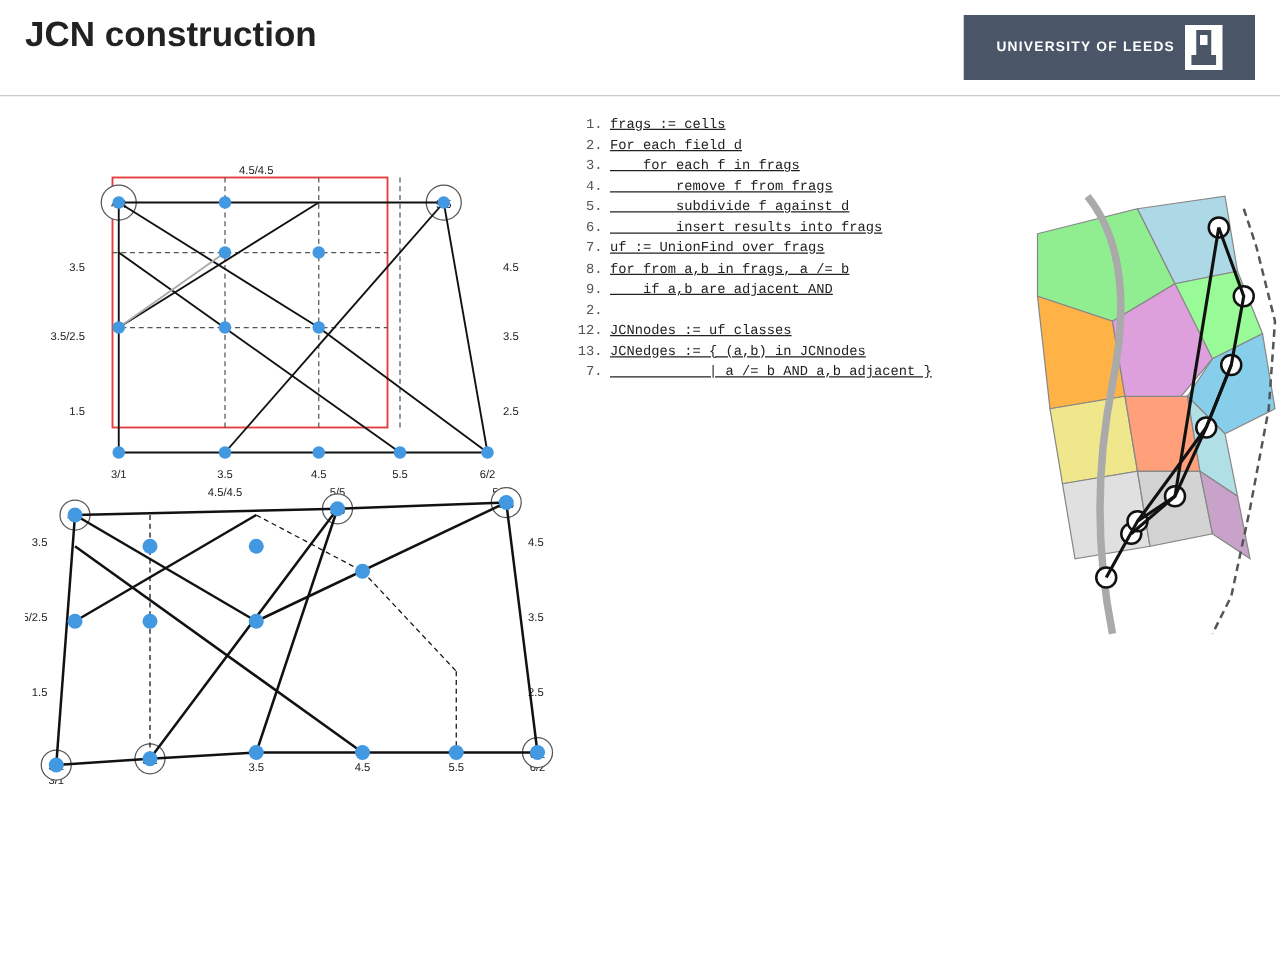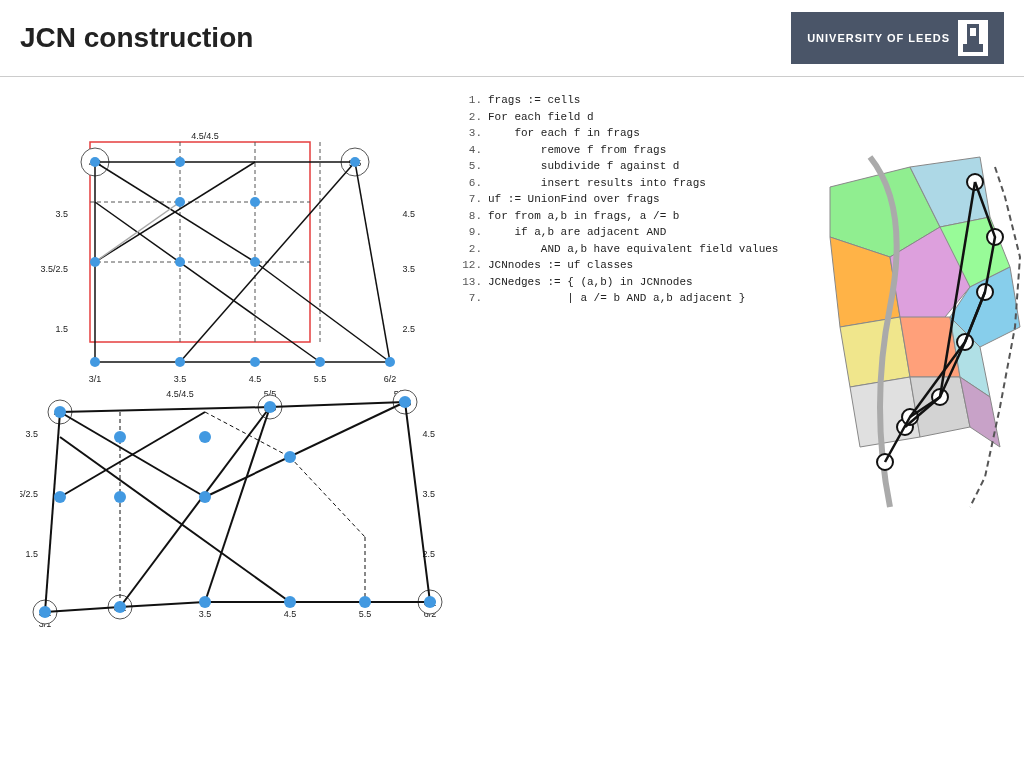--- a/index.html
+++ b/index.html
@@ -8,34 +8,33 @@
       height: 768px;
       background: #fff;
       font-family: Arial, sans-serif;
       overflow: hidden;
       position: relative;
     }
 
     
     .header {
       display: flex;
-      align-items: center;
       padding: 12px 20px;
       border-bottom: 1px solid #ccc;
     }
     .title {
       font-size: 28px;
       font-weight: bold;
       color: #222;
       flex: 1;
     }
     .logo-box {
       background: #4a5568;
       color: white;
-      padding: 8px 16px;
+      padding: 8px 26px;
       display: flex;
       align-items: center;
       gap: 8px;
     }
     .logo-text {
       font-size: 11px;
       font-weight: bold;
       letter-spacing: 1px;
       text-transform: uppercase;
     }
@@ -75,20 +74,21 @@
       display: flex;
       gap: 6px;
     }
     .line-num {
       color: #555;
       min-width: 22px;
       text-align: right;
     }
     .line-text {
       white-space: pre;
+      text-decoration: underline;
     }
 
     
     .map-section {
       flex: 1;
       position: relative;
     }
   </style>
 </head>
 <body>
@@ -285,21 +285,20 @@
         <div class="code-line">
           <span class="line-num">8.</span>
           <span class="line-text">for from a,b in frags, a /= b</span>
         </div>
         <div class="code-line">
           <span class="line-num">9.</span>
           <span class="line-text">    if a,b are adjacent AND</span>
         </div>
         <div class="code-line">
           <span class="line-num">2.</span>
-          <span class="line-text">        AND a,b have equivalent field values</span>
         </div>
         <div class="code-line">
           <span class="line-num">12.</span>
           <span class="line-text">JCNnodes := uf classes</span>
         </div>
         <div class="code-line">
           <span class="line-num">13.</span>
           <span class="line-text">JCNedges := { (a,b) in JCNnodes</span>
         </div>
         <div class="code-line">

